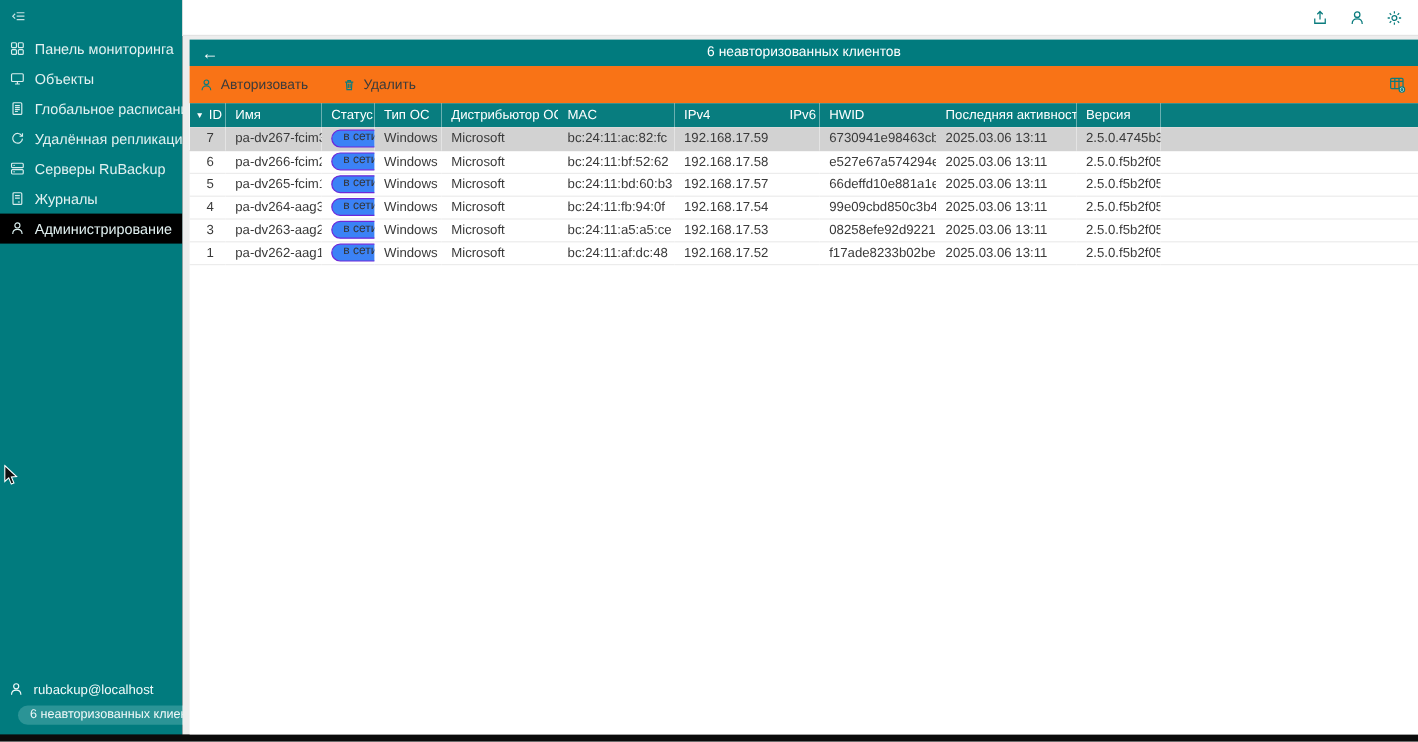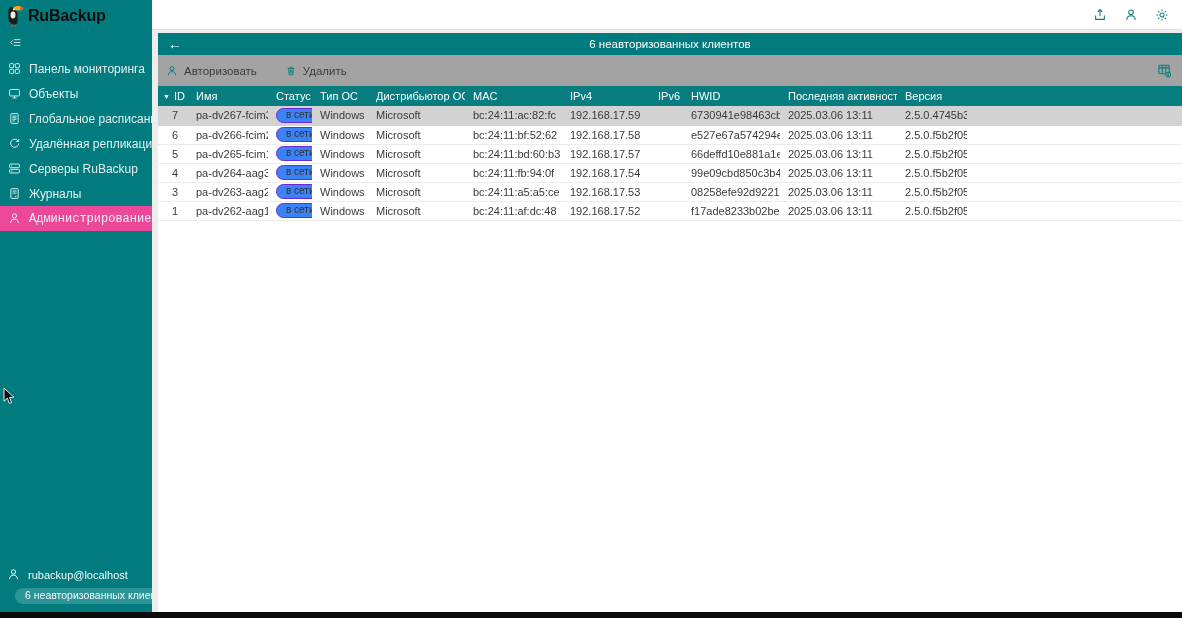--- a/index.html
+++ b/index.html
@@ -13,38 +13,38 @@
   .app { display:flex; height:612px; }
 
   
   .sidebar { width:152px; background:#017b7e; display:flex; flex-direction:column; flex:none; }
   .logo { display:flex; align-items:center; gap:3px; padding:4px 0 0 5px; height:28px; }
   .logo-text { font-size:16px; font-weight:bold; color:#0d0d0d; letter-spacing:-0.2px; }
   .collapse-btn { padding:7px 0 0 9px; color:rgba(255,255,255,.78); height:22px; cursor:pointer; }
   .nav { margin-top:6px; display:flex; flex-direction:column; }
   .nav-item { display:flex; align-items:center; gap:8px; height:25px; padding-left:8px;
               color:#e2f1f1; font-size:12px; white-space:nowrap; cursor:pointer; }
-  .nav-item.selected { background:#ec4899;font-family:Liberation Mono, monospace; }
+  .nav-item.selected { background:#000000; }
   .nav-item svg { flex:none; }
   .sidebar-footer { margin-top:auto; padding:0 4px 6px 7px; color:#fff; }
   .footer-row { display:flex; align-items:center; gap:8px; min-height:21px; font-size:11px; color:#f2fafa; }
   .badge { background:#2b9496; border-radius:9px; padding:2px 10px 3px; font-size:10.5px; line-height:11px; white-space:nowrap; }
 
   
   .main { flex:1; display:flex; flex-direction:column; background:#ededed; min-width:0; }
   .topbar { height:30px; background:#fff; border-bottom:1px solid #e3e3e3; flex:none;
             display:flex; align-items:center; justify-content:flex-end; gap:17px; padding-right:13px; color:#0b7c7e; }
   .topbar svg { cursor:pointer; }
   .content { flex:1; padding:3px 0 0 6px; display:flex; flex-direction:column; min-height:0; }
   .header-bar { height:22px; background:#017b7e; color:#fff; position:relative; flex:none;
                 display:flex; align-items:center; }
   .back { margin-left:10px; font-size:14px; line-height:14px; cursor:pointer; z-index:2; }
   .view-title { position:absolute; left:0; right:0; text-align:center; font-size:11.5px; }
   .panel { flex:1; background:#fff; display:flex; flex-direction:column; min-height:0; }
-  .toolbar { height:31px; background:#a3a3a3; flex:none; display:flex; align-items:center; gap:28px; padding:0 10px 0 8px; }
+  .toolbar { height:31px; background:#f97316; flex:none; display:flex; align-items:center; gap:28px; padding:0 10px 0 8px; }
   .tool-btn { display:flex; align-items:center; gap:6px; font-size:11.5px; color:#3b3b3b; cursor:pointer; }
   .tool-btn svg { color:#0b7c7e; }
   .toolbar-spacer { flex:1; }
   .columns-btn { color:#0b7c7e; cursor:pointer; display:flex; }
 
   
   table { border-collapse:collapse; table-layout:fixed; width:100%; font-size:11px; color:#3a3a3a; }
   thead th { background:#087d7f; color:#fff; font-weight:400; text-align:left; height:20px;
              padding:0 2px 0 8px; font-size:11px; white-space:nowrap; overflow:hidden; cursor:pointer; }
   thead th.th-id { padding-left:5px; }
@@ -57,31 +57,20 @@
           font-size:10px; line-height:12px; padding:0 9px 1px; color:#333; }
 
   .cursor { position:absolute; left:3px; top:387px; z-index:10; pointer-events:none; }
 </style>
 </head>
 <body>
 
 <div class="app">
 
   <aside class="sidebar">
-    <div class="logo">
-      <svg width="20" height="24" viewBox="0 0 20 24">
-        <path d="M9 4C6 2 3.5 3.5 3.5 7v7c0 4 2.5 6.5 6 6.5 2 0 3-.8 3-2.5V9z" fill="#1c1c1c"></path>
-        <ellipse cx="8" cy="11" rx="2.5" ry="3.4" fill="#f2efe6"></ellipse>
-        <path d="M8.5 3.5c4-2.5 8.3-1.6 9.8 1.1l-1.6 2-8.4-.6z" fill="#f6a81c"></path>
-        <path d="M15.8 2.8l2.5 1.8-1.6 2-2-1.2z" fill="#e4572e"></path>
-        <circle cx="8.7" cy="5.4" r=".9" fill="#fff"></circle>
-        <path d="M8 20.5l-1.2 2.6M10 20.8l1 2.4" stroke="#e4572e" stroke-width="1" fill="none"></path>
-      </svg>
-      <span class="logo-text"><span>Ru</span><span>Backup</span></span>
-    </div>
 
     <div class="collapse-btn">
       <svg width="13" height="13" viewBox="0 0 16 16" fill="none" stroke="currentColor" stroke-width="1.2">
         <path d="M6 4.5h8M6 8h8M6 11.5h8M4.5 5.5L2 8l2.5 2.5"></path>
       </svg>
     </div>
 
     <nav class="nav">
       <div class="nav-item">
         <svg width="13" height="13" viewBox="0 0 16 16" fill="none" stroke="#d9eded" stroke-width="1.2">

